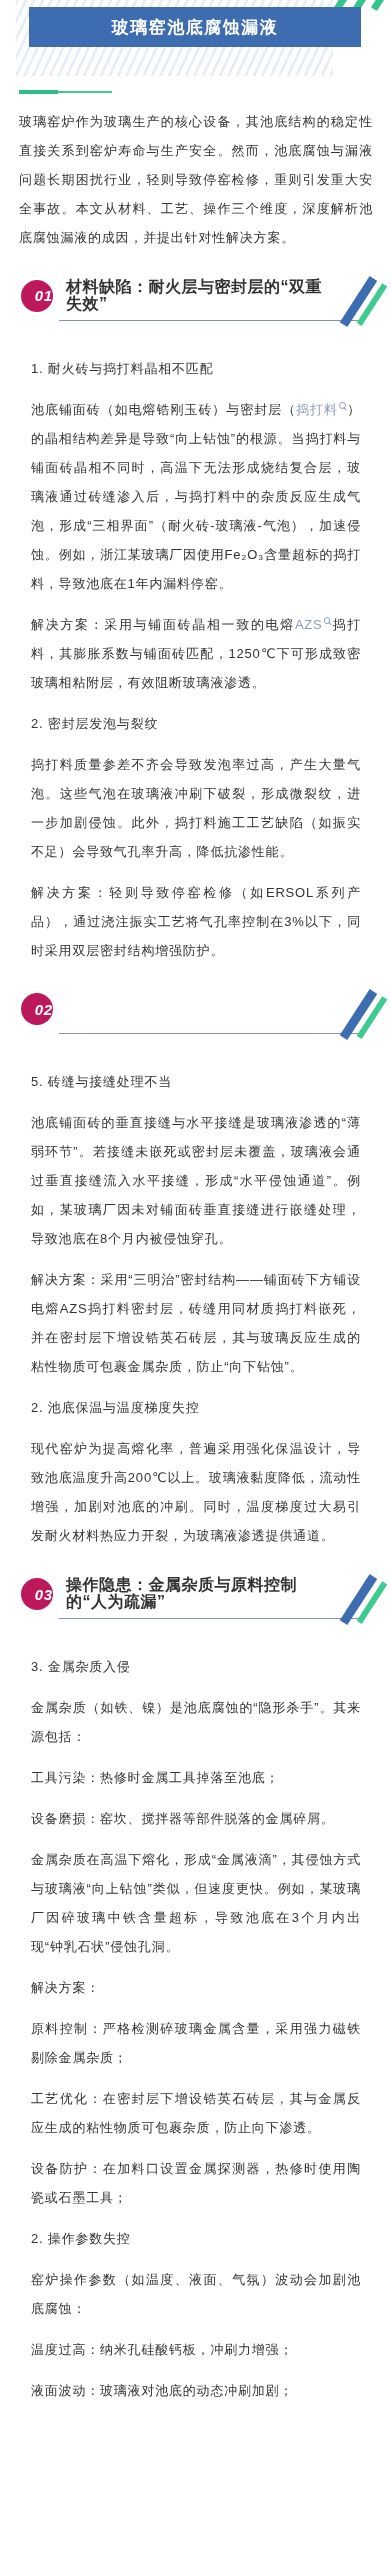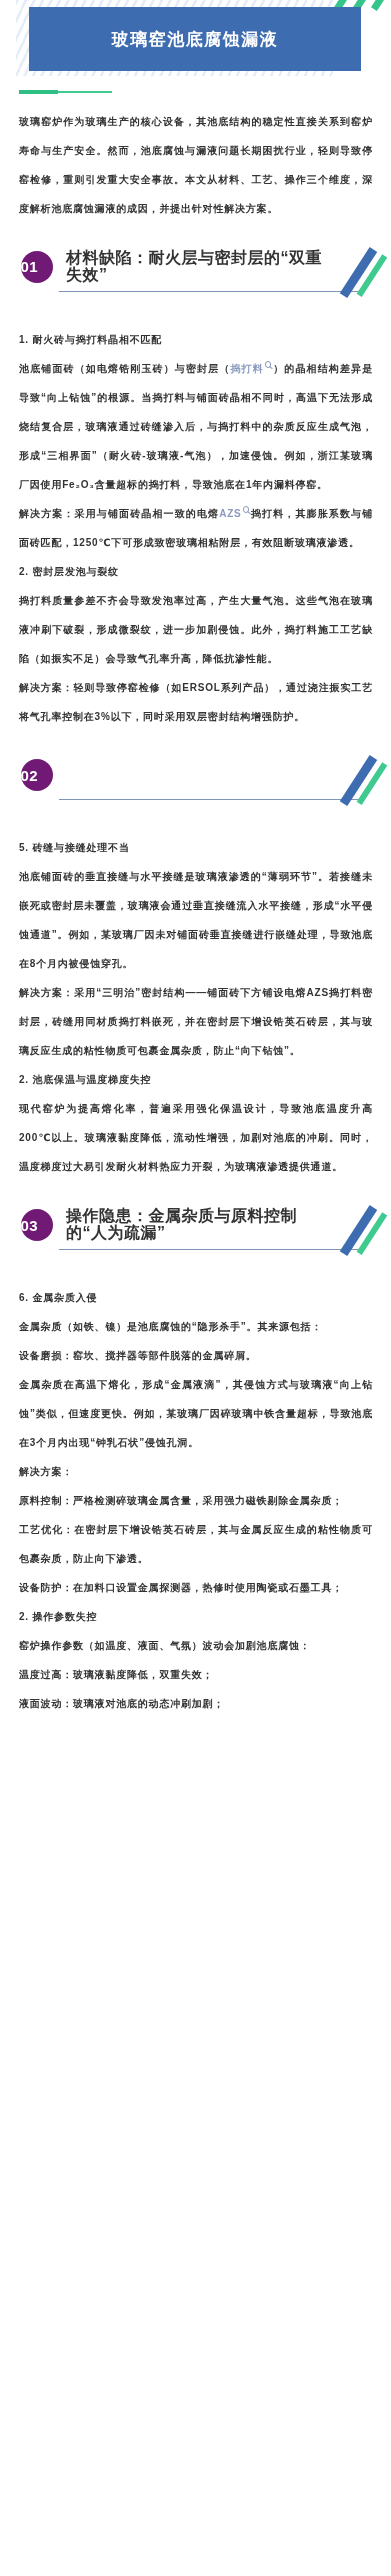--- a/index.html
+++ b/index.html
@@ -3,45 +3,45 @@
 <meta charset="utf-8">
 <style>
   html,body{margin:0;padding:0;background:#ffffff;}
   .page{position:relative;width:392px;height:3215px;overflow:hidden;margin:0 auto;
         background:#ffffff;font-family:"Liberation Sans","DejaVu Sans",sans-serif;color:#333;}
 
   
   .hero{position:relative;height:77px;}
   .hero-stripes{position:absolute;left:15.5px;top:0;width:317px;height:76px;
     background:repeating-linear-gradient(115deg,#e6edf8 0 2.6px,rgba(0,0,0,0) 2.6px 7.7px);}
-  .hero-banner{position:absolute;left:29px;top:7.2px;width:332px;height:64px;background:#3d6cb1;
+  .hero-banner{position:absolute;left:29px;top:7.2px;width:332px;height:40px;background:#3d6cb1;
     color:#fff;font-size:17px;font-weight:bold;letter-spacing:1.5px;
     display:flex;align-items:center;justify-content:center;}
   .top-slashes{position:absolute;right:6.2px;top:-13.4px;width:62px;height:26px;}
   .top-slashes i{position:absolute;width:6.7px;height:24px;background:#35c489;transform:rotate(33deg);}
   .top-slashes i:nth-child(1){right:39px;}
   .top-slashes i:nth-child(2){right:20.6px;}
   .top-slashes i:nth-child(3){right:2.1px;}
 
   
   .divider{position:relative;height:4.1px;margin:13.4px 19px 12.4px 19px;}
   .divider .thick{position:absolute;left:0;top:0;width:39px;height:3.6px;background:#2fbf85;}
   .divider .thin{position:absolute;left:39px;top:1px;width:54px;height:1.5px;background:#3fcb90;}
 
   
-  .para,.intro-p{margin:0 19px;font-size:10px;line-height:29px;letter-spacing:0.8px;
-    text-align:justify;color:#333;font-weight:bold;}
-  .sec-body .para{margin:0;}
+  .para,.intro-p{margin:0 19px;font-size:13px;line-height:29px;letter-spacing:0.8px;
+    text-align:justify;color:#333;}
+  .sec-body .para{margin:12px;}
 
   
   .sec{margin-top:26px;}
   .sec-head{position:relative;margin:0 19px;padding-left:47px;padding-right:45px;min-height:34px;}
   .badge{position:absolute;left:1.5px;top:2.1px;width:32px;height:32px;border-radius:50%;
-    background:#701a75;color:#fff;font-size:15px;font-weight:bold;letter-spacing:0.5px;
-    display:flex;align-items:center;justify-content:flex-start;}
+    background:#be185d;color:#fff;font-size:15px;font-weight:bold;letter-spacing:0.5px;
+    display:flex;align-items:center;justify-content:flex-end;font-style:italic;}
   .sec-title{margin:0;font-size:16px;line-height:17px;font-weight:bold;color:#333;letter-spacing:0.5px;}
   .sec-slash{position:absolute;right:-7.2px;top:-3.1px;width:44px;height:54px;overflow:visible;}
   .sec-slash .s-blue{position:absolute;right:17.5px;top:-1px;width:8.8px;height:55px;background:#3d6cb1;transform:rotate(33deg);}
   .sec-slash .s-green{position:absolute;right:5.2px;top:6.2px;width:5.7px;height:47px;background:#3fcb90;transform:rotate(33deg);}
   .sec-underline{height:1px;background:#7e95b8;margin:8.2px 28px 0 59px;}
   .sec-body{margin:33px 19px 0 19px;}
 
   
   .lnk{color:#8a9abf;}
   sup.mag{display:inline-block;vertical-align:super;line-height:0;margin:0 1.5px 0 1px;}
@@ -120,31 +120,32 @@
             <span class="n">03</span>
           </div>
       <h2 class="sec-title">操作隐患：金属杂质与原料控制的“人为疏漏”</h2>
       <div class="sec-slash">
         <i class="s-blue"></i>
             <i class="s-green"></i>
       </div>
     </div>
     <div class="sec-underline"></div>
     <div class="sec-body">
-          <p class="para">6. 金属杂质入侵</p>
+          <p class="para">3. 金属杂质入侵</p>
           <p class="para">金属杂质（如铁、镍）是池底腐蚀的“隐形杀手”。其来源包括：</p>
+          <p class="para">工具污染：热修时金属工具掉落至池底；</p>
           <p class="para">设备磨损：窑坎、搅拌器等部件脱落的金属碎屑。</p>
           <p class="para">金属杂质在高温下熔化，形成“金属液滴”，其侵蚀方式与玻璃液“向上钻蚀”类似，但速度更快。例如，某玻璃厂因碎玻璃中铁含量超标，导致池底在3个月内出现“钟乳石状”侵蚀孔洞。</p>
           <p class="para">解决方案：</p>
           <p class="para">原料控制：严格检测碎玻璃金属含量，采用强力磁铁剔除金属杂质；</p>
           <p class="para">工艺优化：在密封层下增设锆英石砖层，其与金属反应生成的粘性物质可包裹杂质，防止向下渗透。</p>
           <p class="para">设备防护：在加料口设置金属探测器，热修时使用陶瓷或石墨工具；</p>
           <p class="para">2. 操作参数失控</p>
           <p class="para">窑炉操作参数（如温度、液面、气氛）波动会加剧池底腐蚀：</p>
-          <p class="para">温度过高：玻璃液黏度降低，双重失效；</p>
+          <p class="para">温度过高：纳米孔硅酸钙板，冲刷力增强；</p>
           <p class="para">液面波动：玻璃液对池底的动态冲刷加剧；</p>
         </div>
   </div>
 
 </div>
 
 </div>
 
 
 </body></html>

